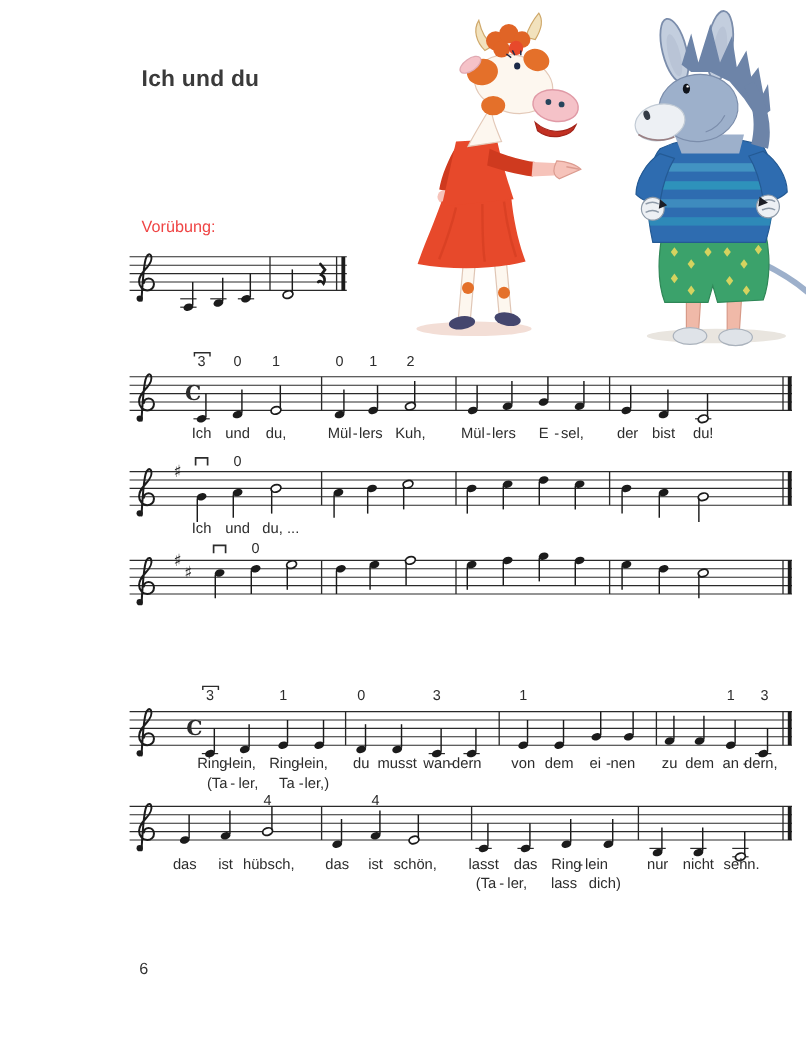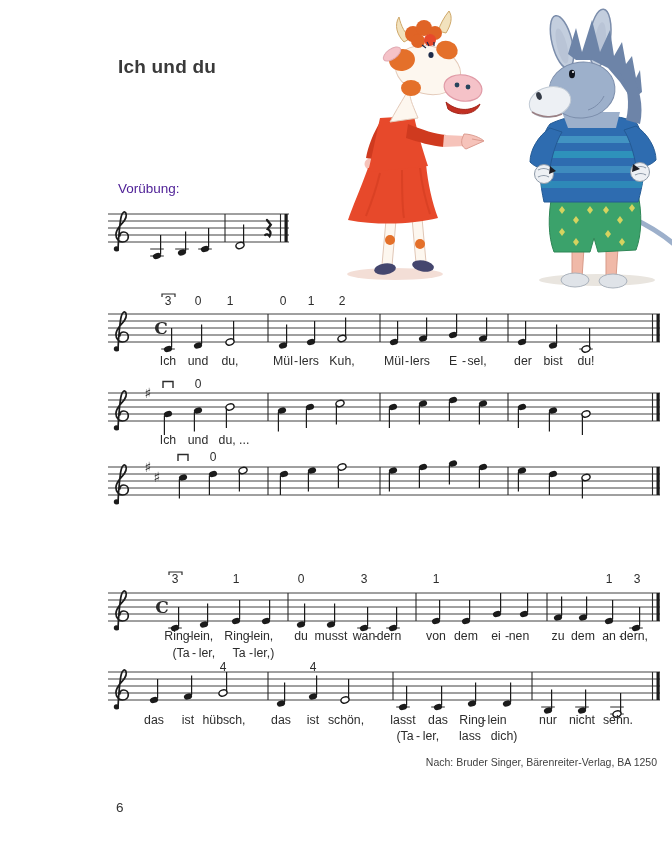--- a/index.html
+++ b/index.html
@@ -1,35 +1,34 @@
 <!DOCTYPE html>
 <html><head>
 <meta charset="utf-8">
 <style>
   html,body{margin:0;padding:0;background:#ffffff;}
   .page{position:relative;width:669px;height:864px;background:#fff;overflow:hidden;
         font-family:"Liberation Sans",sans-serif;color:#333;margin-left:40px;}
   .abs{position:absolute;}
   .song-title{font-size:19px;font-weight:700;letter-spacing:.2px;color:#3a3a3a;margin:0;}
-  .small-label{font-size:13.5px;color:#4c1d95;}
+  .small-label{font-size:13.5px;color:#ef4444;}
   .credit{font-size:10.5px;color:#3f3f3f;}
   .pagenum{font-size:13.5px;color:#333;}
   svg text{user-select:none;}
 </style>
 </head>
 <body>
 
 <div class="page">
 
   <h1 class="abs song-title" style="left:78px;top:56px;">Ich und du</h1>
 
   <div class="abs small-label" style="left:78px;top:181px;">Vorübung:</div>
 
 
-  <div class="abs credit" style="right:52px;top:756px;">Nach: Bruder Singer, Bärenreiter-Verlag, BA 1250</div>
 
   <div class="abs pagenum" style="left:76px;top:800px;">6</div>
 
   <svg class="abs" style="left:270px;top:8px;" width="398" height="290" viewBox="0 0 398 290">
     <defs>
       <clipPath id="sweaterClip">
         <path d="M240,116 C230,128 226,158 234,194 L328,194 C338,160 336,130 326,114 C300,104 264,104 240,116 Z"></path>
       </clipPath>
     </defs>
 

